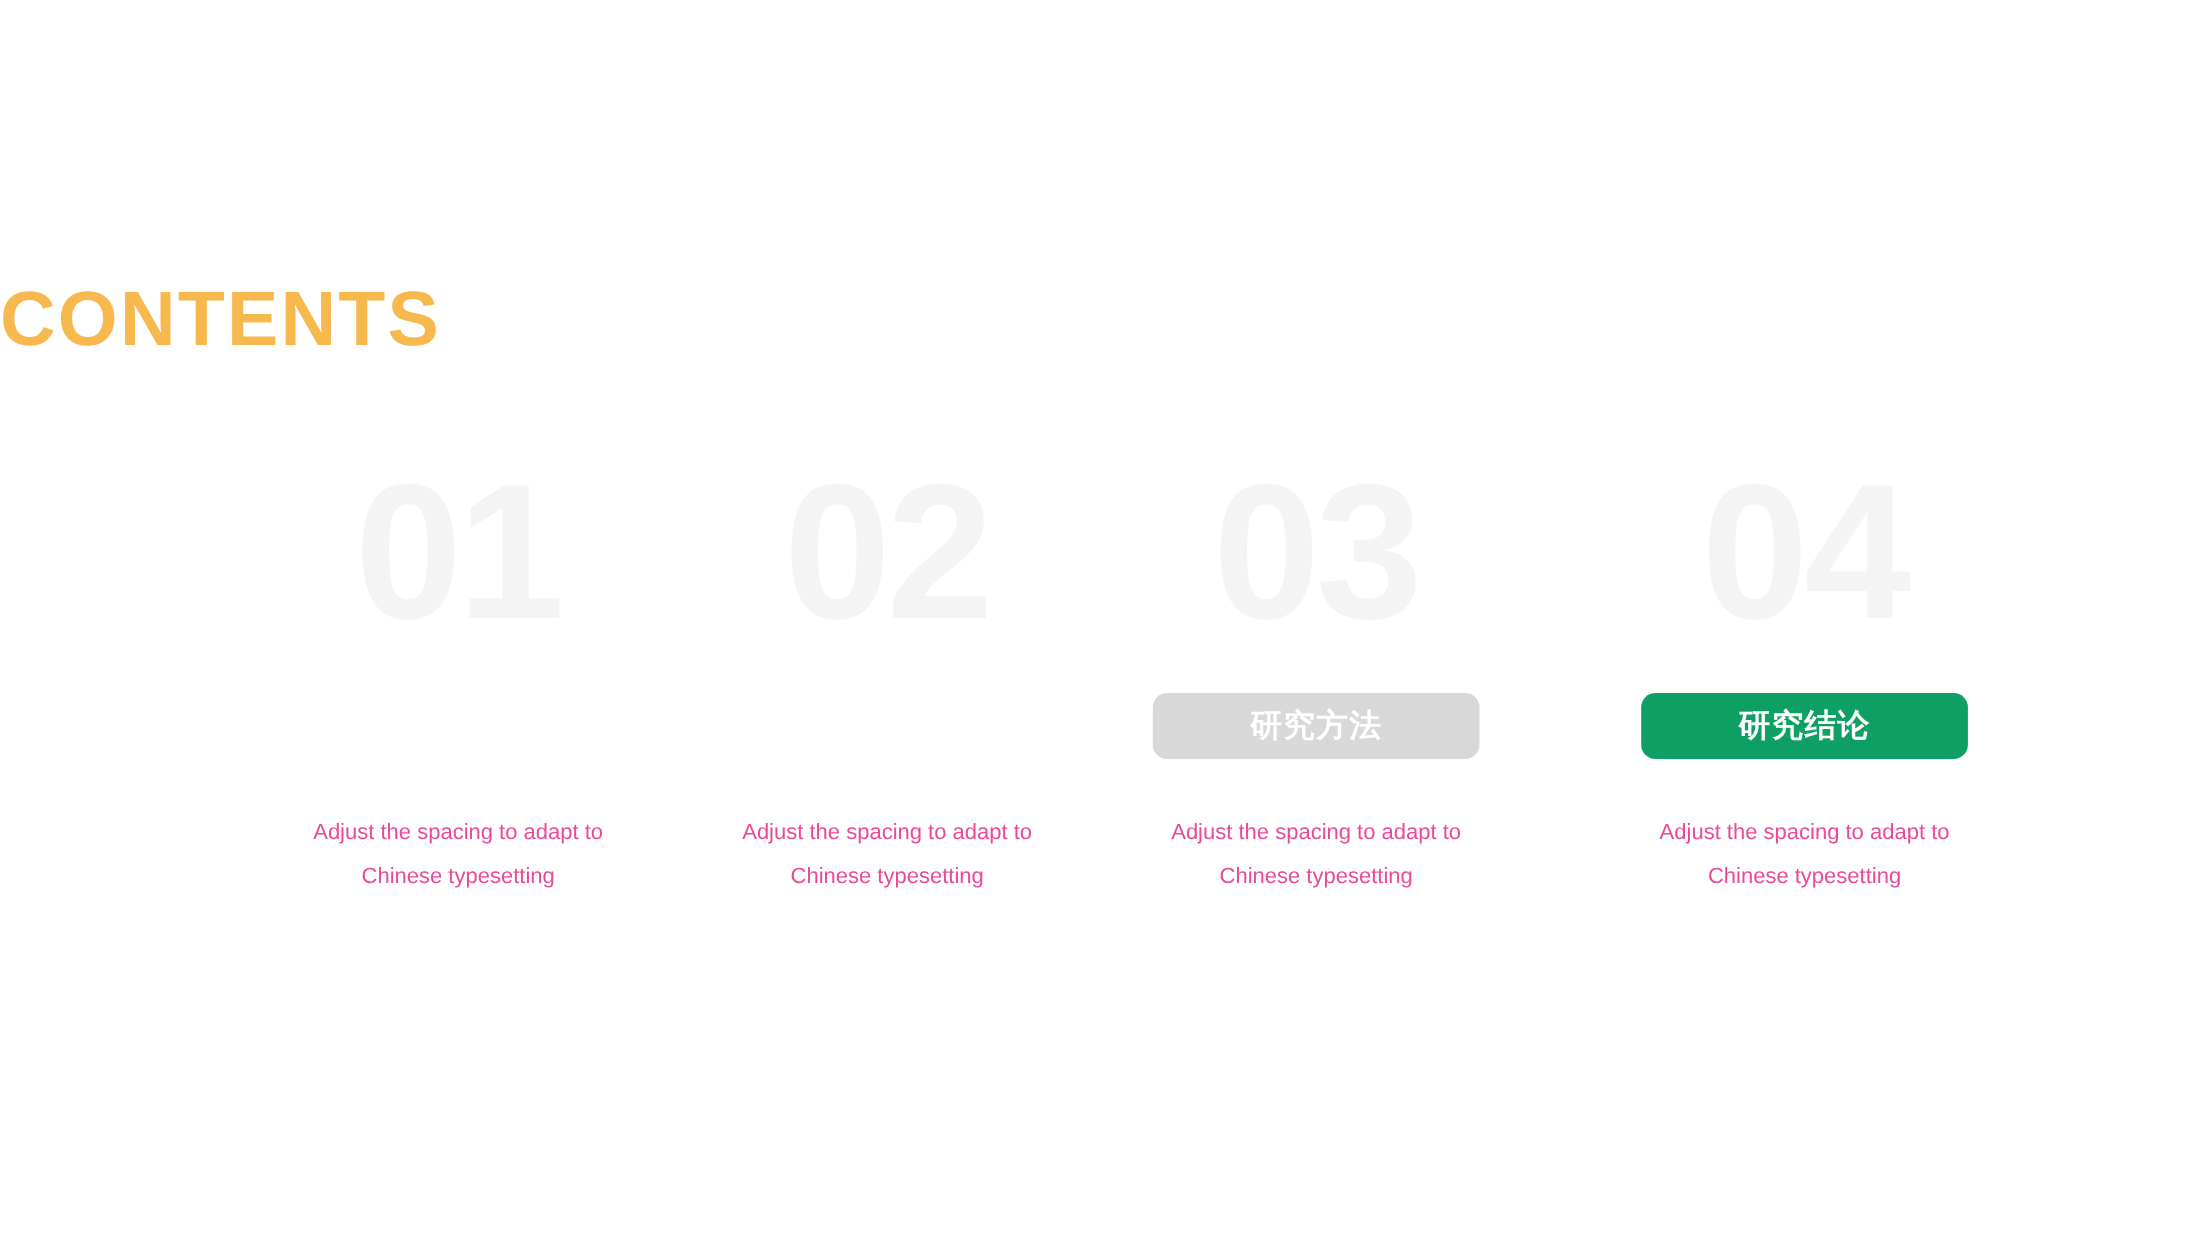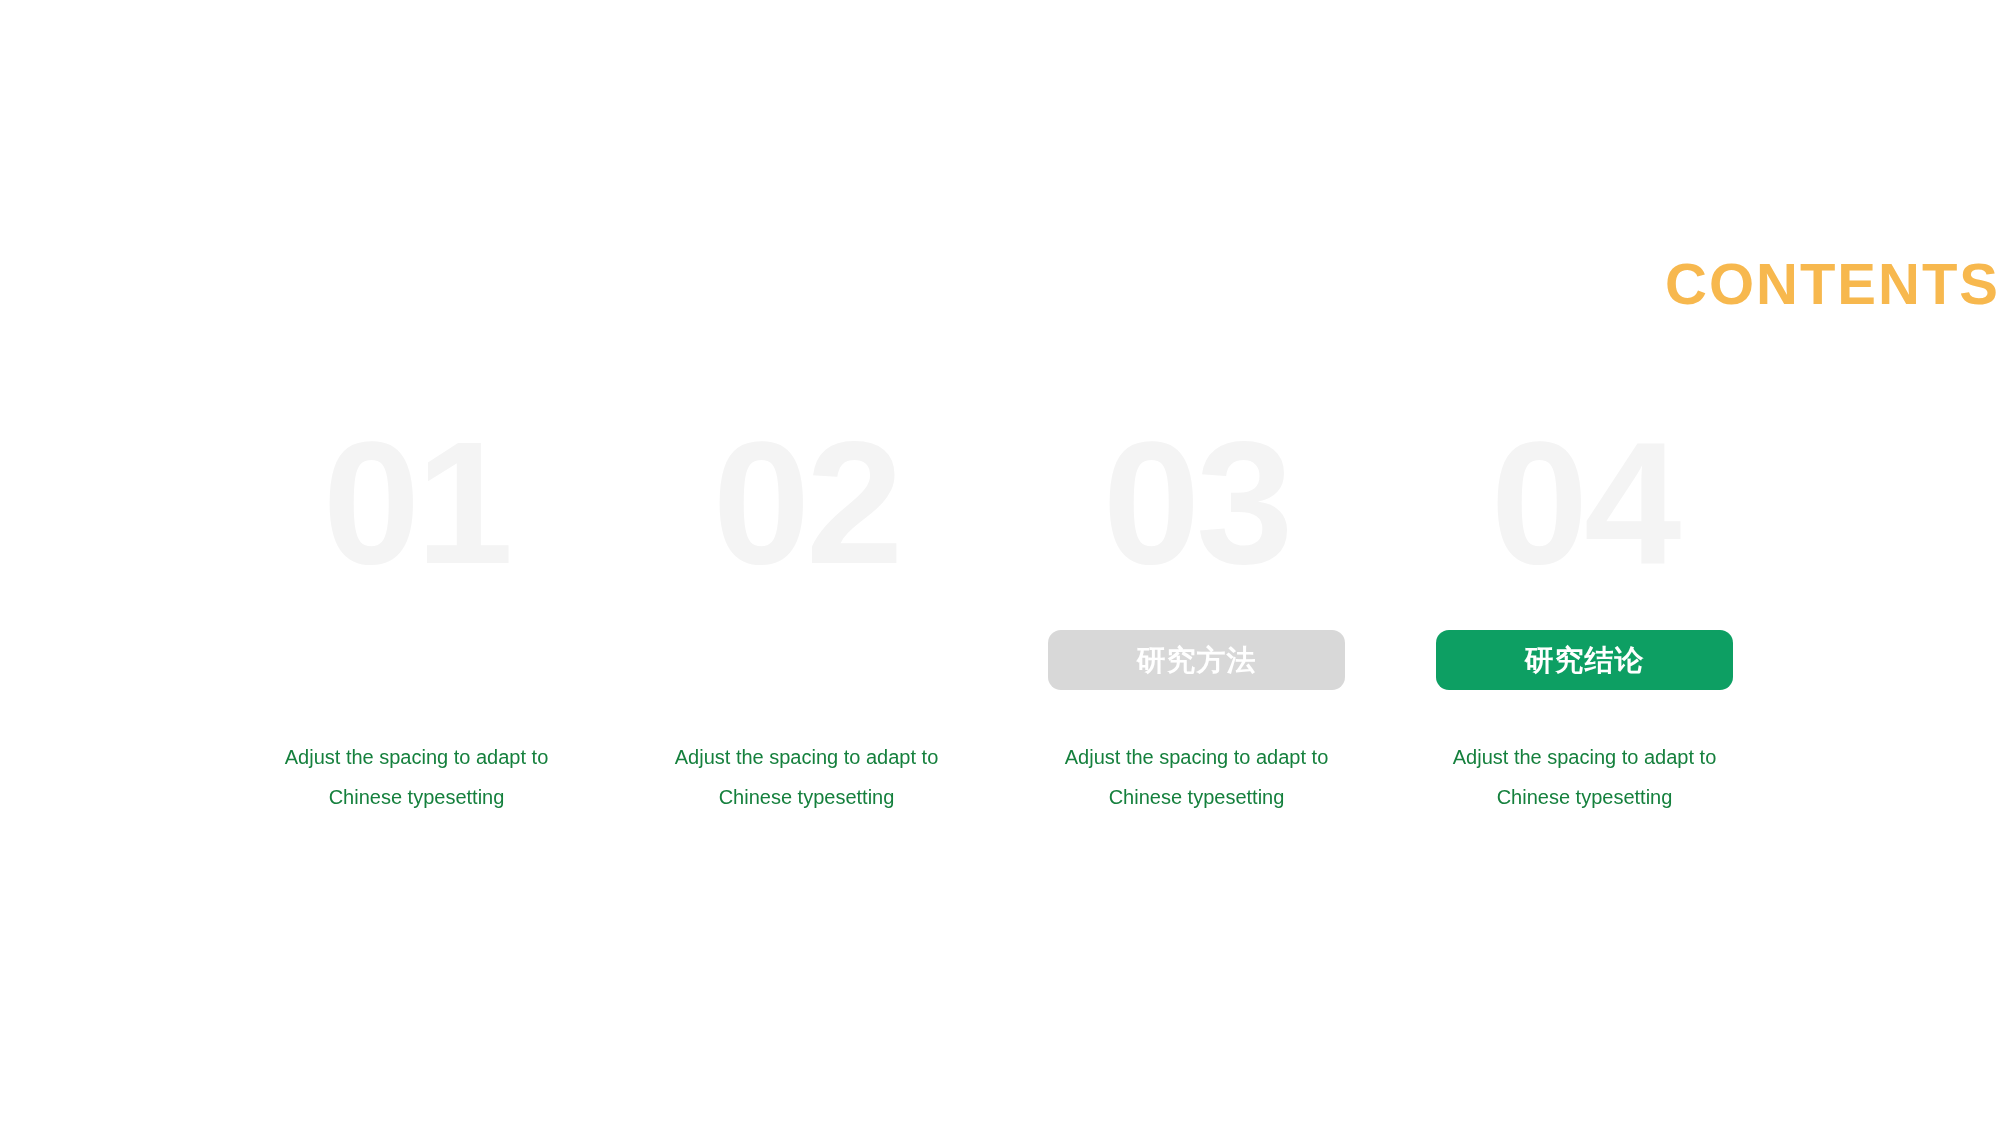--- a/index.html
+++ b/index.html
@@ -20,22 +20,22 @@
     inset: 0;
     background: #ffffff;
   }
 
   
   .title {
     position: absolute;
     top: 255px;
     left: 0;
     width: 2000px;
-    text-align: right;
-    font-size: 58px;
+    text-align: left;
+    font-size: 70px;
     font-weight: bold;
     letter-spacing: 2px;
     color: #f7b84e;
     line-height: 1;
     white-space: nowrap;
   }
 
   
   .columns {
     position: absolute;
@@ -47,21 +47,21 @@
 
   .col {
     position: absolute;
     top: 0;
     width: 297px;
     height: 330px;
   }
   .col.c0 { left: 0px; }
   .col.c1 { left: 390px; }
   .col.c2 { left: 780px; }
-  .col.c3 { left: 1168px; }
+  .col.c3 { left: 1224px; }
 
   
   .wm {
     position: absolute;
     top: -85px;
     left: -22px;
     width: 340px;
     font-size: 175px;
     font-weight: bold;
     line-height: 1;
@@ -94,21 +94,21 @@
   }
 
   
   .desc {
     position: absolute;
     top: 237px;
     left: -10px;
     width: 317px;
     text-align: center;
     font-size: 20px;
-    color: #15803d;
+    color: #ec4899;
     line-height: 40px;
     z-index: 2;
   }
   .desc .line { display: block; }
 </style>
 </head>
 <body style="background: rgb(255, 255, 255);">
 
 <div class="slide">
 

